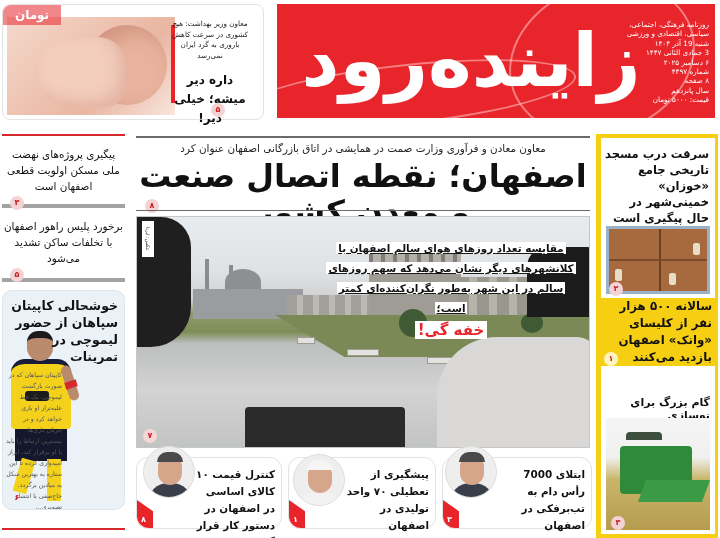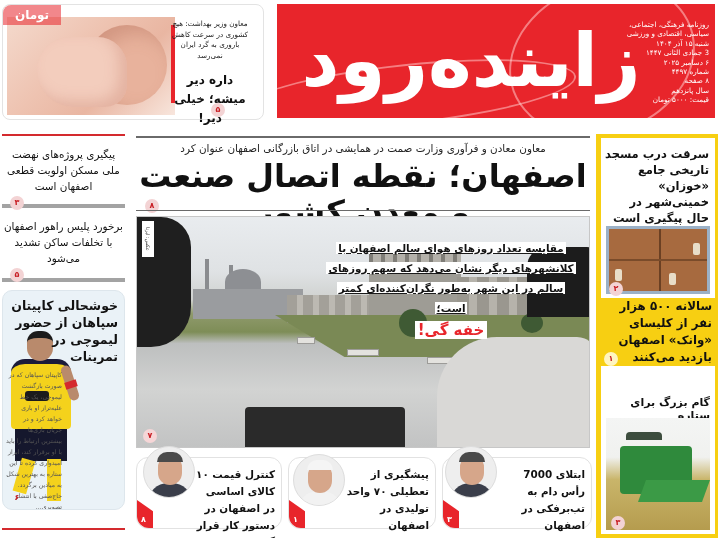--- a/index.html
+++ b/index.html
@@ -103,21 +103,21 @@
 </head>
 <body>
 
 <div class="abs masthead">
   <div class="swirl"></div>
   <div class="swirl2"></div>
   <div class="logo">زاینده‌رود</div>
   <div class="info">
     <div>روزنامه فرهنگی، اجتماعی،</div>
     <div>سیاسی، اقتصادی و ورزشی</div>
-    <div>شنبه ۱۵ آذر ۱۴۰۴</div>
+    <div>شنبه 19 آذر ۱۴۰۴</div>
     <div>3 جمادی الثانی ۱۴۴۷</div>
     <div>۶ دسامبر ۲۰۲۵</div>
     <div>شماره ۴۴۹۷</div>
     <div>۸ صفحه</div>
     <div>سال پانزدهم</div>
     <div>قیمت: ۵۰۰۰ تومان</div>
   </div>
 </div>
 
 <div class="abs teaser">
@@ -202,21 +202,21 @@
     <div class="chip" style="left:84px; top:14px;"></div>
     <div class="chip" style="left:60px; top:44px;"></div>
   </div>
   <div class="pgnum" style="left:8px; top:144px;">۲</div>
 </div>
 <div class="abs right-feature">
   <div class="title">سالانه ۵۰۰ هزار نفر از کلیسای «وانک» اصفهان بازدید می‌کنند</div>
 </div>
 <div class="pgnum" style="left:604px; top:352px; background:#fff5c0;">۱</div>
 <div class="abs right-card2">
-  <div class="title">گام بزرگ برای ستاره</div>
+  <div class="title">گام بزرگ برای نوسازی</div>
   <div class="photo">
     <div class="canopy"></div>
     <div class="machine"></div>
     <div class="header"></div>
   </div>
   <div class="pgnum" style="left:10px; top:150px;">۳</div>
 </div>
 
 <div class="bcard" style="left:136px; width:146px;">
   <div class="portrait" style="left:6px;">

